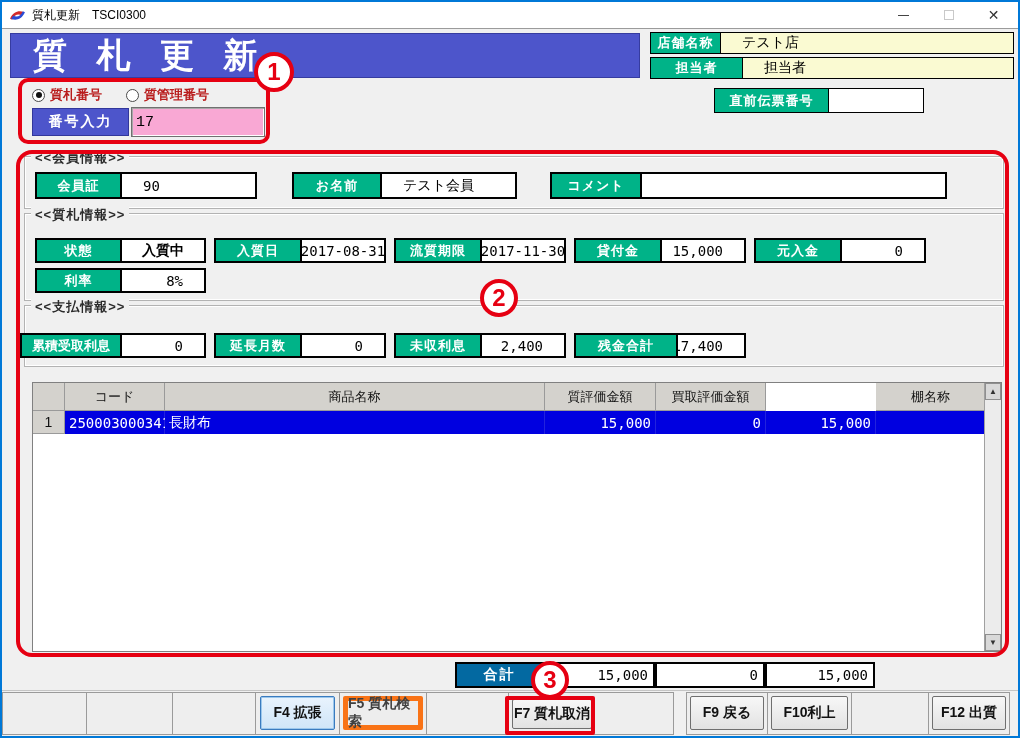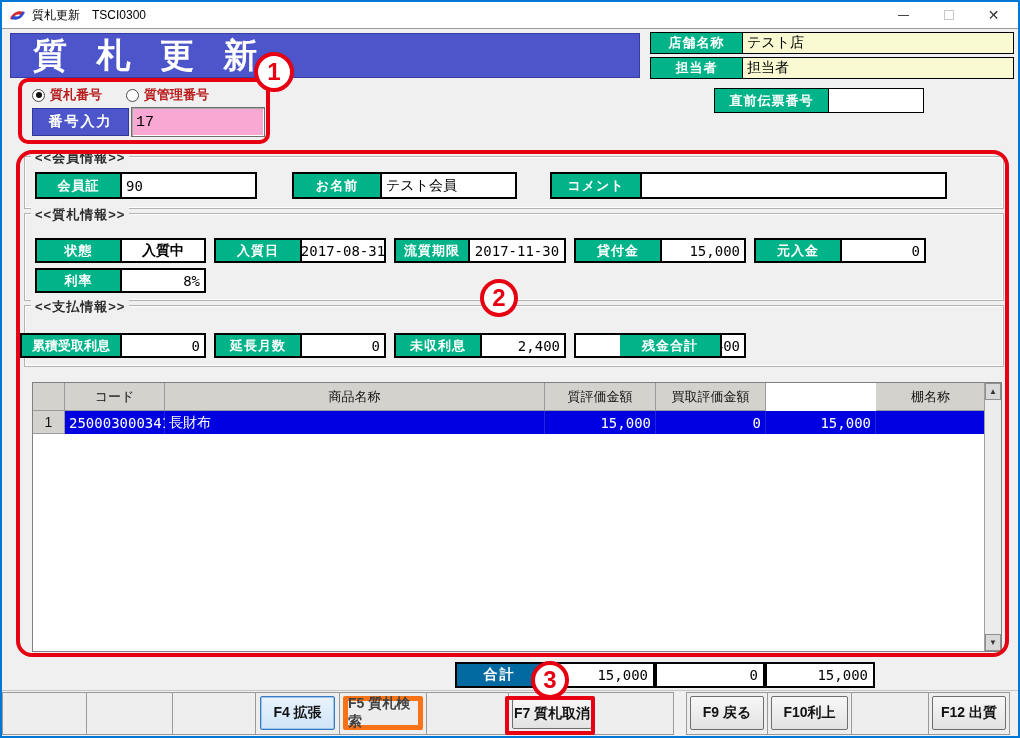--- a/index.html
+++ b/index.html
@@ -32,21 +32,21 @@
   }
   
   .fpair { position:absolute; display:flex; border:2px solid #000; background:#fff; }
   .fpair .flabel {
     background:#00b388; color:#fff; font-weight:bold; font-size:13px;
     display:flex; align-items:center; justify-content:center;
     border-right:2px solid #000; flex:none; letter-spacing:1px;
   }
   .fpair .fvalue {
     background:#fff; font-size:14px; display:flex; align-items:center;
-    padding:0 4px; flex:auto; font-family:"DejaVu Sans Mono","Liberation Mono",monospace;
+    padding:0 21px; flex:auto; font-family:"DejaVu Sans Mono","Liberation Mono",monospace;
     white-space:nowrap; overflow:hidden;
   }
   .fpair .fvalue.yellow { background:#fafad2; font-family:"Liberation Sans","DejaVu Sans",sans-serif; }
   .v-center { justify-content:center; }
   .v-right  { justify-content:flex-end; }
   .thin { border-width:1px; }
   .thin .flabel { border-right-width:1px; }
   
   .radio-row { position:absolute; left:30px; top:84px; display:flex; gap:24px; align-items:center; }
   .radio { display:flex; align-items:center; gap:5px; font-size:13px; font-weight:bold; color:#b91c1c; }
@@ -132,21 +132,21 @@
         </span>
       <span class="win-btn">
           <span class="glyph-close">✕</span>
         </span>
     </div>
   </div>
 
   <div class="banner">質 札 更 新</div>
 
   <div class="fpair thin" style="left:648px; top:30px; width:364px; height:22px;">
-    <span class="flabel" style="width:92px;">店舗名称</span>
+    <span class="flabel" style="width:70px;">店舗名称</span>
     <span class="fvalue yellow">テスト店</span>
   </div>
   <div class="fpair thin" style="left:648px; top:55px; width:364px; height:22px;">
     <span class="flabel" style="width:92px;">担当者</span>
     <span class="fvalue yellow">担当者</span>
   </div>
   <div class="fpair thin" style="left:712px; top:86px; width:210px; height:25px;">
     <span class="flabel" style="width:114px;">直前伝票番号</span>
     <span class="fvalue"></span>
   </div>
@@ -185,21 +185,21 @@
   </div>
   <div class="fpair" style="left:33px; top:236px; width:171px; height:25px;">
     <span class="flabel" style="width:85px;">状態</span>
     <span class="fvalue v-center" style="font-family:'Liberation Sans',sans-serif;font-weight:bold;">入質中</span>
   </div>
   <div class="fpair" style="left:212px; top:236px; width:172px; height:25px;">
     <span class="flabel" style="width:86px;">入質日</span>
     <span class="fvalue v-center">2017-08-31</span>
   </div>
   <div class="fpair" style="left:392px; top:236px; width:172px; height:25px;">
-    <span class="flabel" style="width:74px;">流質期限</span>
+    <span class="flabel" style="width:86px;">流質期限</span>
     <span class="fvalue v-center">2017-11-30</span>
   </div>
   <div class="fpair" style="left:572px; top:236px; width:172px; height:25px;">
     <span class="flabel" style="width:86px;">貸付金</span>
     <span class="fvalue v-right">15,000</span>
   </div>
   <div class="fpair" style="left:752px; top:236px; width:172px; height:25px;">
     <span class="flabel" style="width:86px;">元入金</span>
     <span class="fvalue v-right">0</span>
   </div>
@@ -217,21 +217,21 @@
   </div>
   <div class="fpair" style="left:212px; top:331px; width:172px; height:25px;">
     <span class="flabel" style="width:86px;">延長月数</span>
     <span class="fvalue v-right">0</span>
   </div>
   <div class="fpair" style="left:392px; top:331px; width:172px; height:25px;">
     <span class="flabel" style="width:86px;">未収利息</span>
     <span class="fvalue v-right">2,400</span>
   </div>
   <div class="fpair" style="left:572px; top:331px; width:172px; height:25px;">
-    <span class="flabel" style="width:102px;margin-left:44px;">残金合計</span>
+    <span class="flabel" style="width:102px;">残金合計</span>
     <span class="fvalue v-right">17,400</span>
   </div>
 
   <div class="grid">
     <div class="grid-header" style="left:0; width:32px;"></div>
     <div class="grid-header" style="left:32px; width:100px;">コード</div>
     <div class="grid-header" style="left:132px; width:380px;">商品名称</div>
     <div class="grid-header" style="left:512px; width:111px;">質評価金額</div>
     <div class="grid-header" style="left:623px; width:110px;">買取評価金額</div>
     <div class="grid-header" style="left:843px; width:110px;">棚名称</div>

